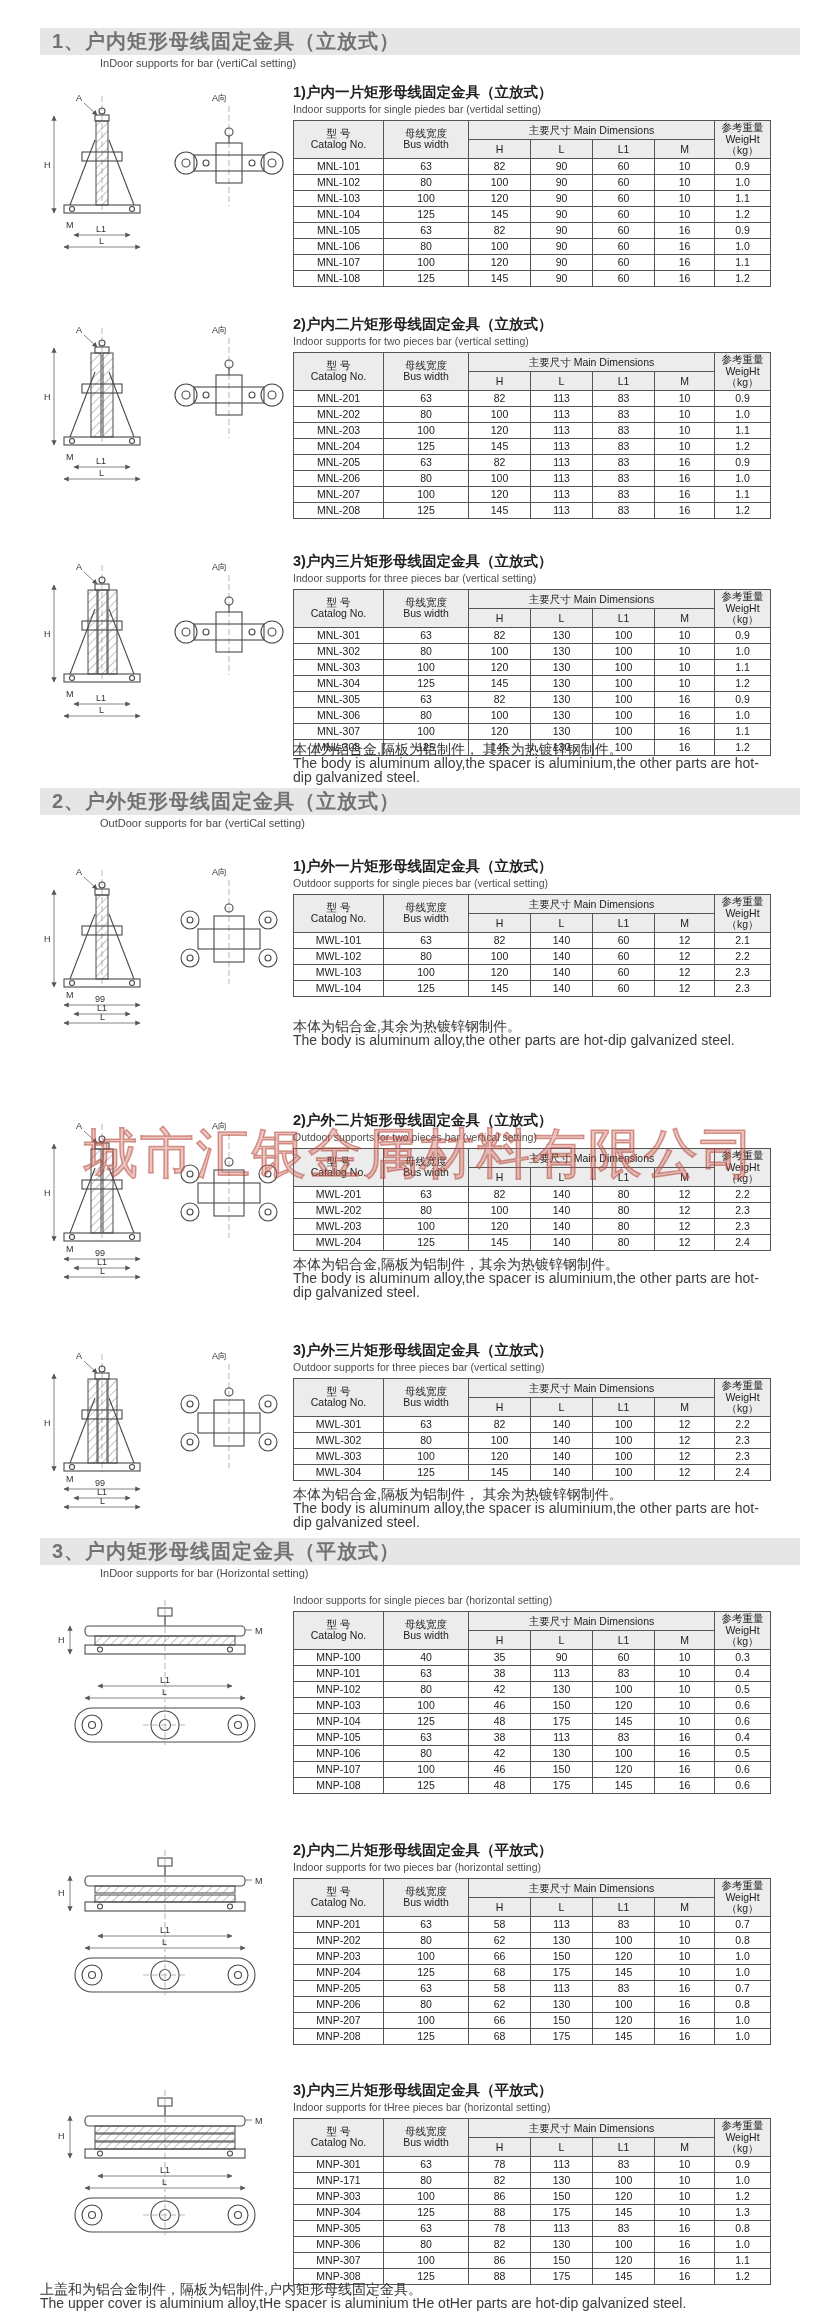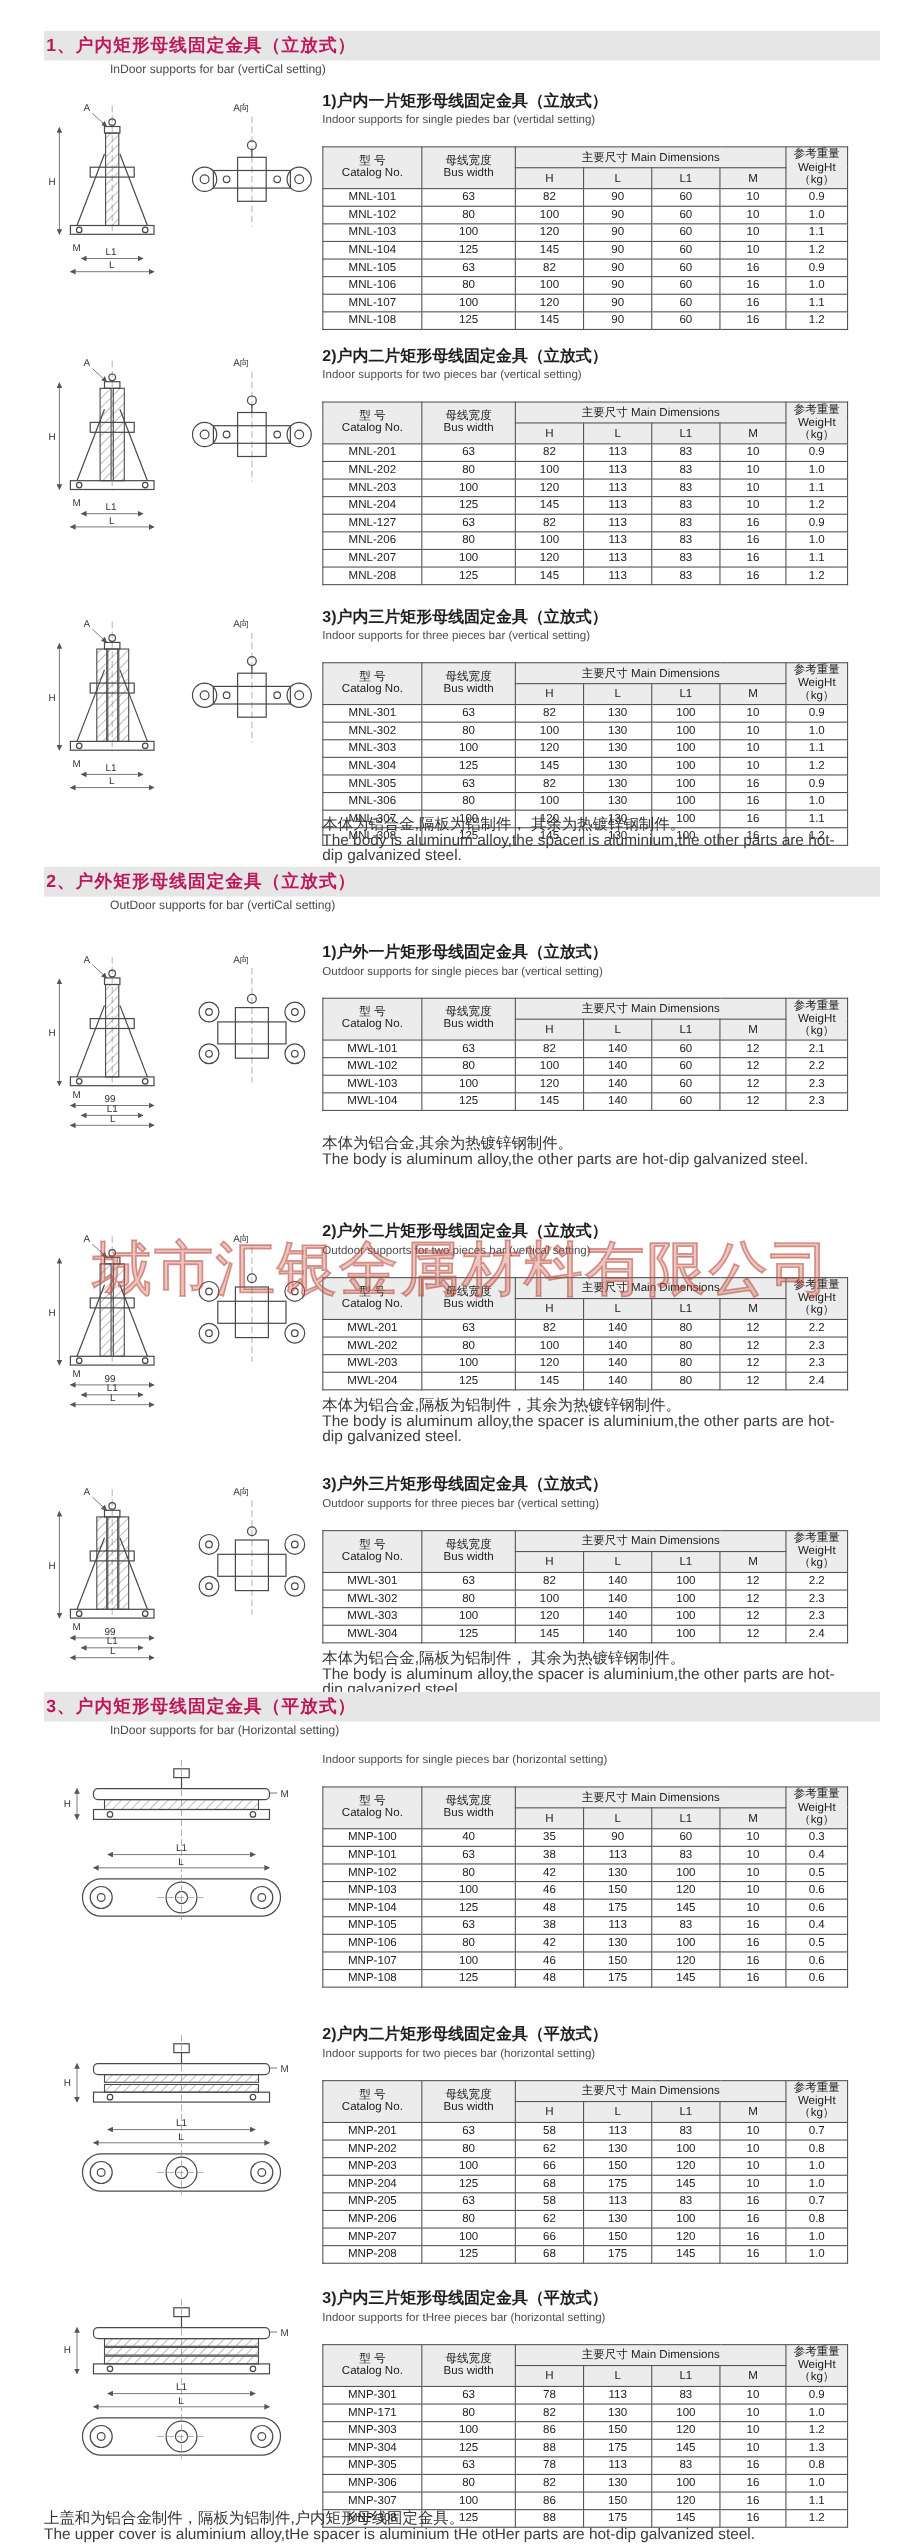--- a/index.html
+++ b/index.html
@@ -1,29 +1,29 @@
 <!DOCTYPE html>
 <html><head>
 <meta charset="utf-8">
 <style>
   html,body{margin:0;padding:0;background:#fff;}
   body{font-family:"Liberation Sans","DejaVu Sans",sans-serif;color:#2e2e2e;}
   #page{position:relative;width:840px;height:2313px;background:#fff;overflow:hidden;}
 
   .band{position:absolute;left:40px;width:760px;height:27px;background:#e6e6e6;}
-  .band .zh{font-size:16px;font-weight:bold;color:#be185d;line-height:27px;padding-left:2px;letter-spacing:1px;}
+  .band .zh{font-size:20px;font-weight:bold;color:#737373;line-height:27px;padding-left:12px;letter-spacing:1px;}
   .band-en{position:absolute;left:100px;font-size:11px;color:#4a4a4a;}
 
   .row{position:absolute;left:40px;width:760px;}
   .draw{position:absolute;left:0;top:4px;width:250px;height:165px;}
   .content{position:absolute;left:253px;top:0;width:480px;}
   .sub-zh{font-size:14.5px;font-weight:bold;color:#1f1f1f;line-height:17px;}
   .sub-en{font-size:10.5px;color:#4e4e4e;line-height:14px;margin-top:1px;}
 
-  table.spec{border-collapse:collapse;margin-top:17px;table-layout:fixed;width:477px;}
+  table.spec{border-collapse:collapse;margin-top:4px;table-layout:fixed;width:477px;}
   table.spec th,table.spec td{border:1px solid #555;text-align:center;padding:0;}
   table.spec th{background:#ececec;font-weight:normal;font-size:10.5px;color:#222;line-height:12px;padding:1px 0;}
   table.spec th div{line-height:11.5px;}
   table.spec td{background:#fff;font-size:10.5px;color:#222;height:15px;line-height:15px;}
 
   .note{font-size:14px;line-height:14px;color:#333;}
   .note .en{color:#3c3c3c;}
 
   .watermark{position:absolute;left:84px;top:1118px;width:700px;font-size:54px;font-weight:normal;
     color:rgba(206,88,74,0.34);-webkit-text-stroke:1.5px rgba(180,72,60,0.55);
@@ -314,21 +314,21 @@
               <tr>
                 <td>MNL-204</td>
                 <td>125</td>
                 <td>145</td>
                 <td>113</td>
                 <td>83</td>
                 <td>10</td>
                 <td>1.2</td>
               </tr>
               <tr>
-                <td>MNL-127</td>
+                <td>MNL-205</td>
                 <td>63</td>
                 <td>82</td>
                 <td>113</td>
                 <td>83</td>
                 <td>16</td>
                 <td>0.9</td>
               </tr>
               <tr>
                 <td>MNL-206</td>
                 <td>80</td>

